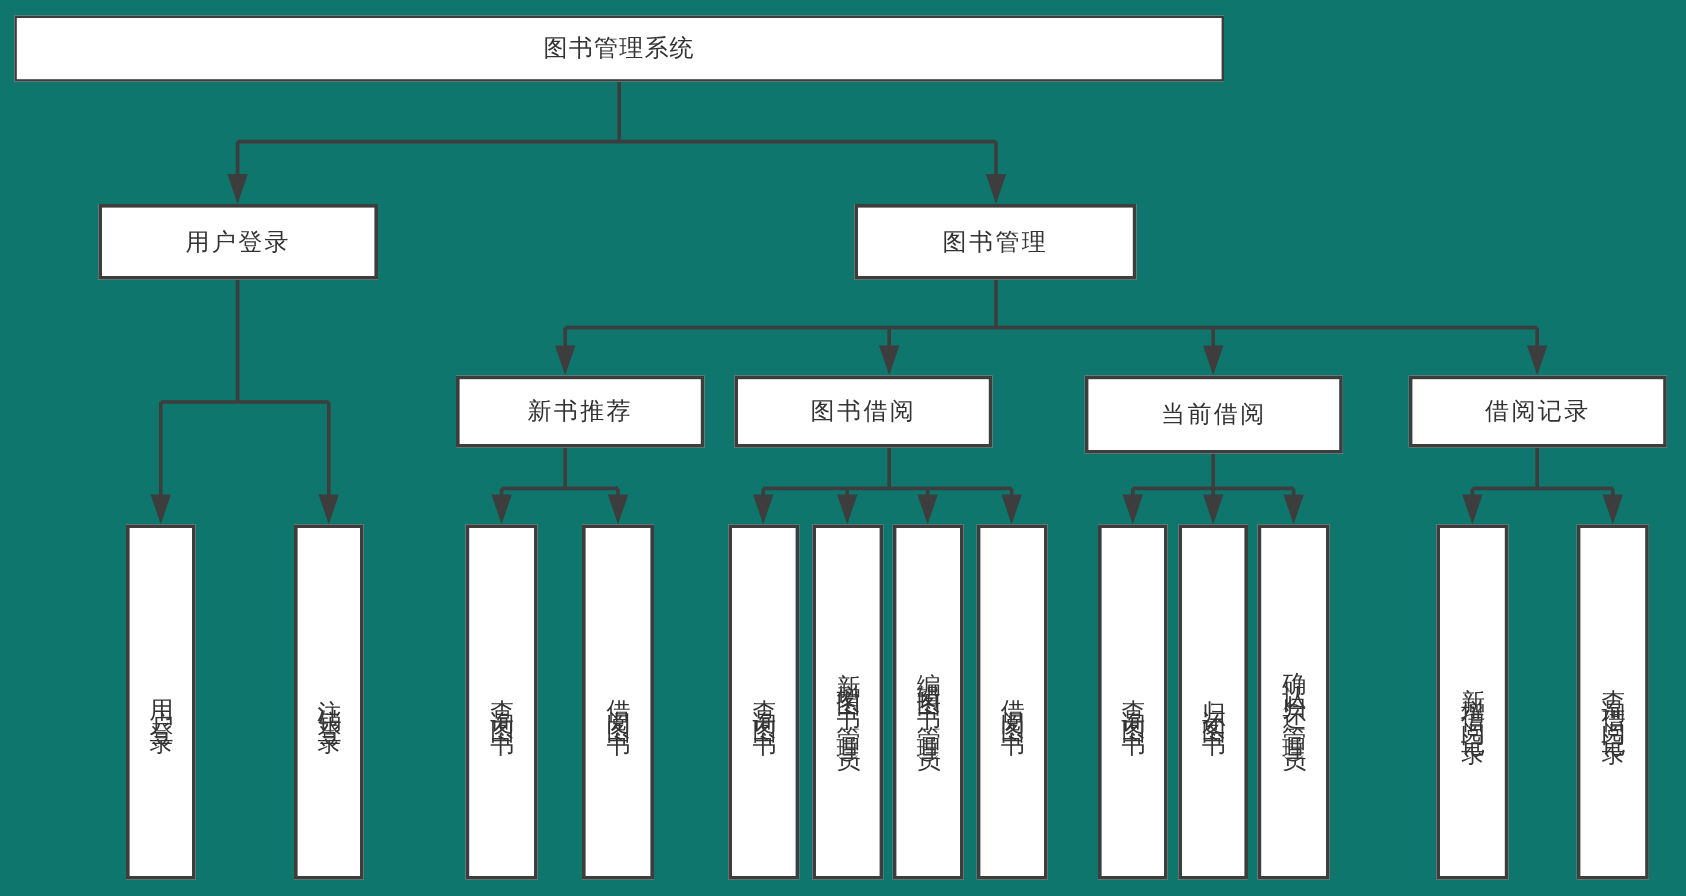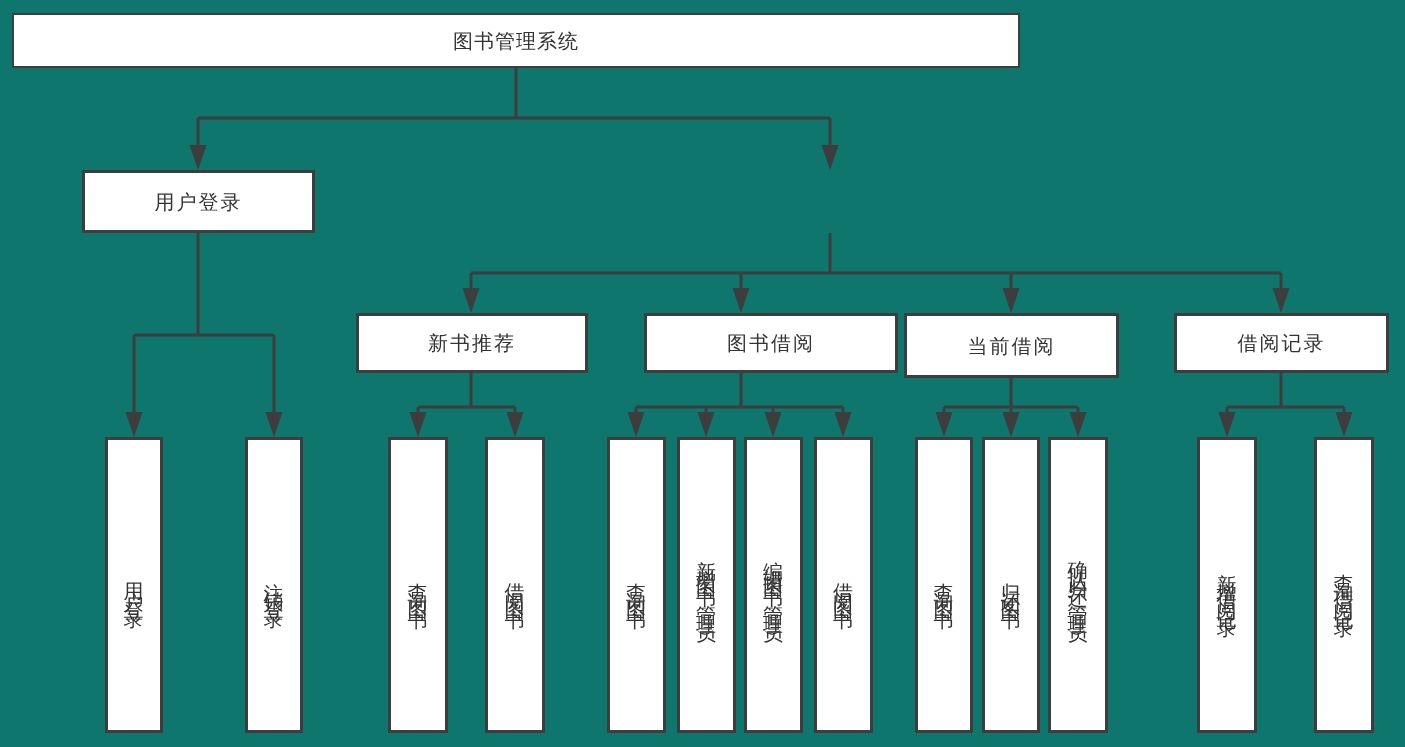--- a/index.html
+++ b/index.html
@@ -102,23 +102,24 @@
     <use href="#ah" transform="translate(944,437)"></use>
     <use href="#ah" transform="translate(1011,437)"></use>
     <use href="#ah" transform="translate(1078,437)"></use>
     <use href="#ah" transform="translate(1227,437)"></use>
     <use href="#ah" transform="translate(1344,437)"></use>
   </svg>
 
   <div class="node root" style="left:12px;top:13px;width:1008px;height:55px">图书管理系统</div>
 
   <div class="node" style="left:82px;top:170px;width:233px;height:63px">用户登录</div>
+  <div class="node" style="left:712px;top:170px;width:235px;height:63px">图书管理</div>
 
-  <div class="node" style="left:356px;top:313px;width:232px;height:60px">新书推荐</div>
-  <div class="node" style="left:644px;top:313px;width:254px;height:60px">图书借阅</div>
+  <div class="node" style="left:380px;top:313px;width:207px;height:60px">新书推荐</div>
+  <div class="node" style="left:612px;top:313px;width:215px;height:60px">图书借阅</div>
   <div class="node" style="left:904px;top:313px;width:215px;height:65px">当前借阅</div>
   <div class="node" style="left:1174px;top:313px;width:215px;height:60px">借阅记录</div>
 
   <div class="node vnode" style="left:105px;top:437px;width:58px;height:296px">用户登录</div>
   <div class="node vnode" style="left:245px;top:437px;width:58px;height:296px">注销登录</div>
 
   <div class="node vnode" style="left:388px;top:437px;width:60px;height:296px">查询图书</div>
   <div class="node vnode" style="left:485px;top:437px;width:60px;height:296px">借阅图书</div>
 
   <div class="node vnode" style="left:607px;top:437px;width:59px;height:296px">查询图书</div>

